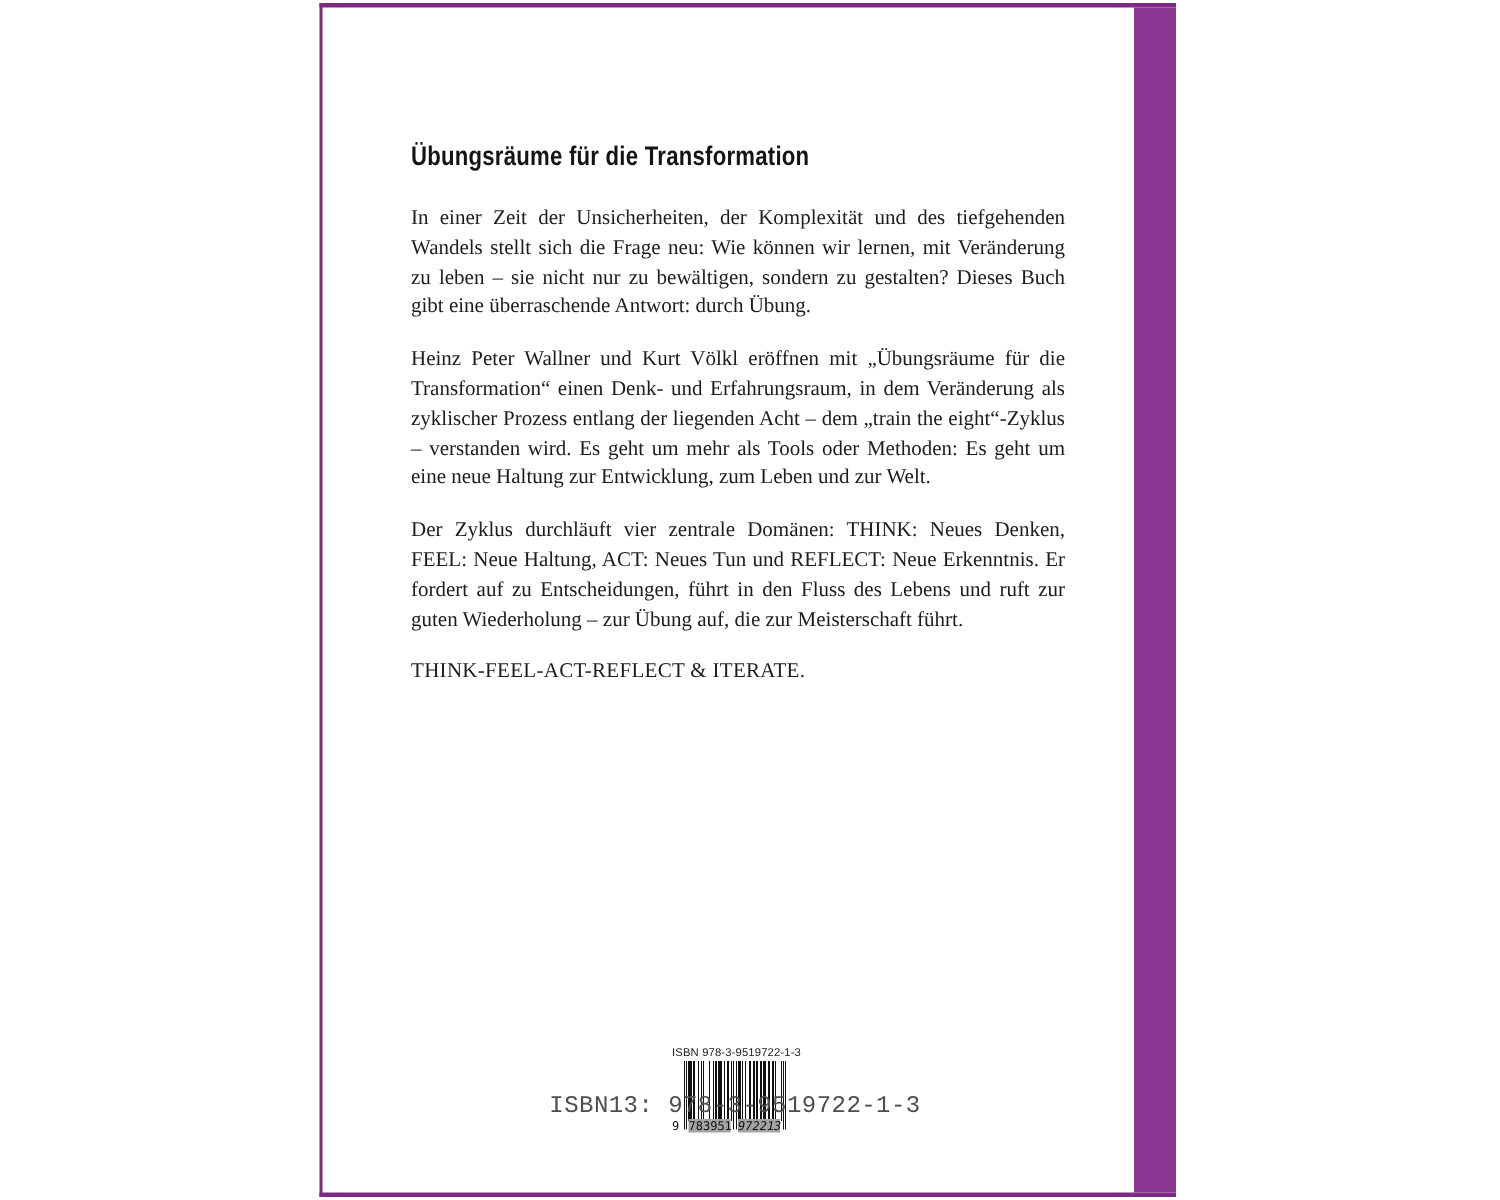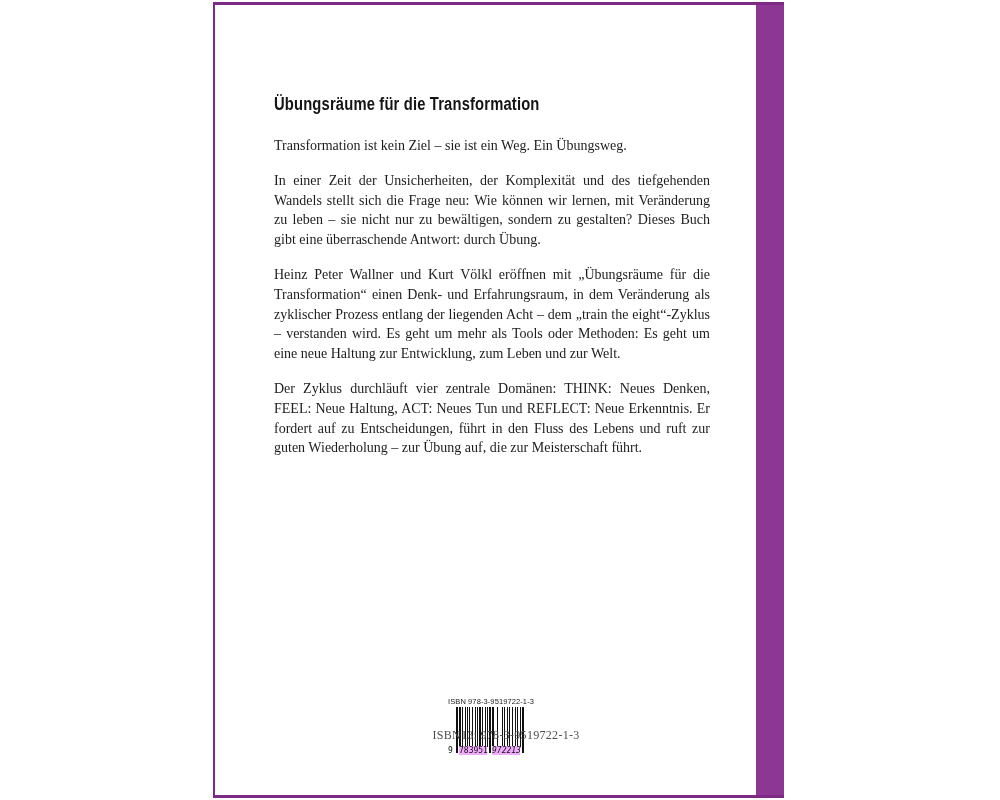--- a/index.html
+++ b/index.html
@@ -80,49 +80,49 @@
   }
   .bc-bars-wrap svg{display:block;}
   .bc-d{
     position:absolute;
     top:39px;
     font-family:"DejaVu Sans Mono", monospace;
     font-size:8px;
     line-height:9px;
     color:#111;
     text-align:center;
-    background:#f0abfc;
+    background:#a3a3a3;
   }
   .bc-d0{left:-9px;width:7px;background:transparent;}
   .bc-d1{left:3px;width:28px;}
   .bc-d2{left:36px;width:28px;font-style:italic;}
   .isbn13-line{
     position:absolute;
-    left:291px;top:723px;
+    left:275px;top:723px;
     transform:translateX(-50%);
-    font-family:Liberation Serif, serif;
-    font-size:12px;
+    font-family:Liberation Mono, monospace;
+    font-size:16px;
     letter-spacing:0.3px;
     color:#4d4d4d;
     white-space:nowrap;
   }
 </style>
 </head>
 <body>
 
 <div class="cover">
 
   <div class="spine-band"></div>
 
   <div class="text-col">
     <h1 class="cover-title">Übungsräume für die Transformation</h1>
-    <p>Transformation ist kein Ziel – sie ist ein Weg. Ein Übungsweg.</p>
     <p>In einer Zeit der Unsicherheiten, der Komplexität und des tiefgehenden Wandels stellt sich die Frage neu: Wie können wir lernen, mit Veränderung zu leben – sie nicht nur zu bewältigen, sondern zu gestalten? Dieses Buch gibt eine überraschende Antwort: durch Übung.</p>
     <p>Heinz Peter Wallner und Kurt Völkl eröffnen mit „Übungsräume für die Transformation“ einen Denk- und Erfahrungsraum, in dem Veränderung als zyklischer Prozess entlang der liegenden Acht – dem „train the eight“-Zyklus – verstanden wird. Es geht um mehr als Tools oder Methoden: Es geht um eine neue Haltung zur Entwicklung, zum Leben und zur Welt.</p>
     <p>Der Zyklus durchläuft vier zentrale Domänen: THINK: Neues Denken, FEEL: Neue Haltung, ACT: Neues Tun und REFLECT: Neue Erkenntnis. Er fordert auf zu Entscheidungen, führt in den Fluss des Lebens und ruft zur guten Wiederholung – zur Übung auf, die zur Meisterschaft führt.</p>
+    <div class="tagline">THINK-FEEL-ACT-REFLECT &amp; ITERATE.</div>
   </div>
 
   <div class="barcode">
     <div class="bc-label">ISBN 978-3-9519722-1-3</div>
     <div class="bc-bars-wrap">
       <svg id="bc-svg" width="68" height="46" viewBox="0 0 95 46" preserveAspectRatio="none" shape-rendering="crispEdges">
           <rect x="0" y="0" width="1" height="46" fill="#111"></rect>
           <rect x="2" y="0" width="1" height="46" fill="#111"></rect>
           <rect x="4" y="0" width="1" height="40" fill="#111"></rect>
           <rect x="5" y="0" width="1" height="40" fill="#111"></rect>

